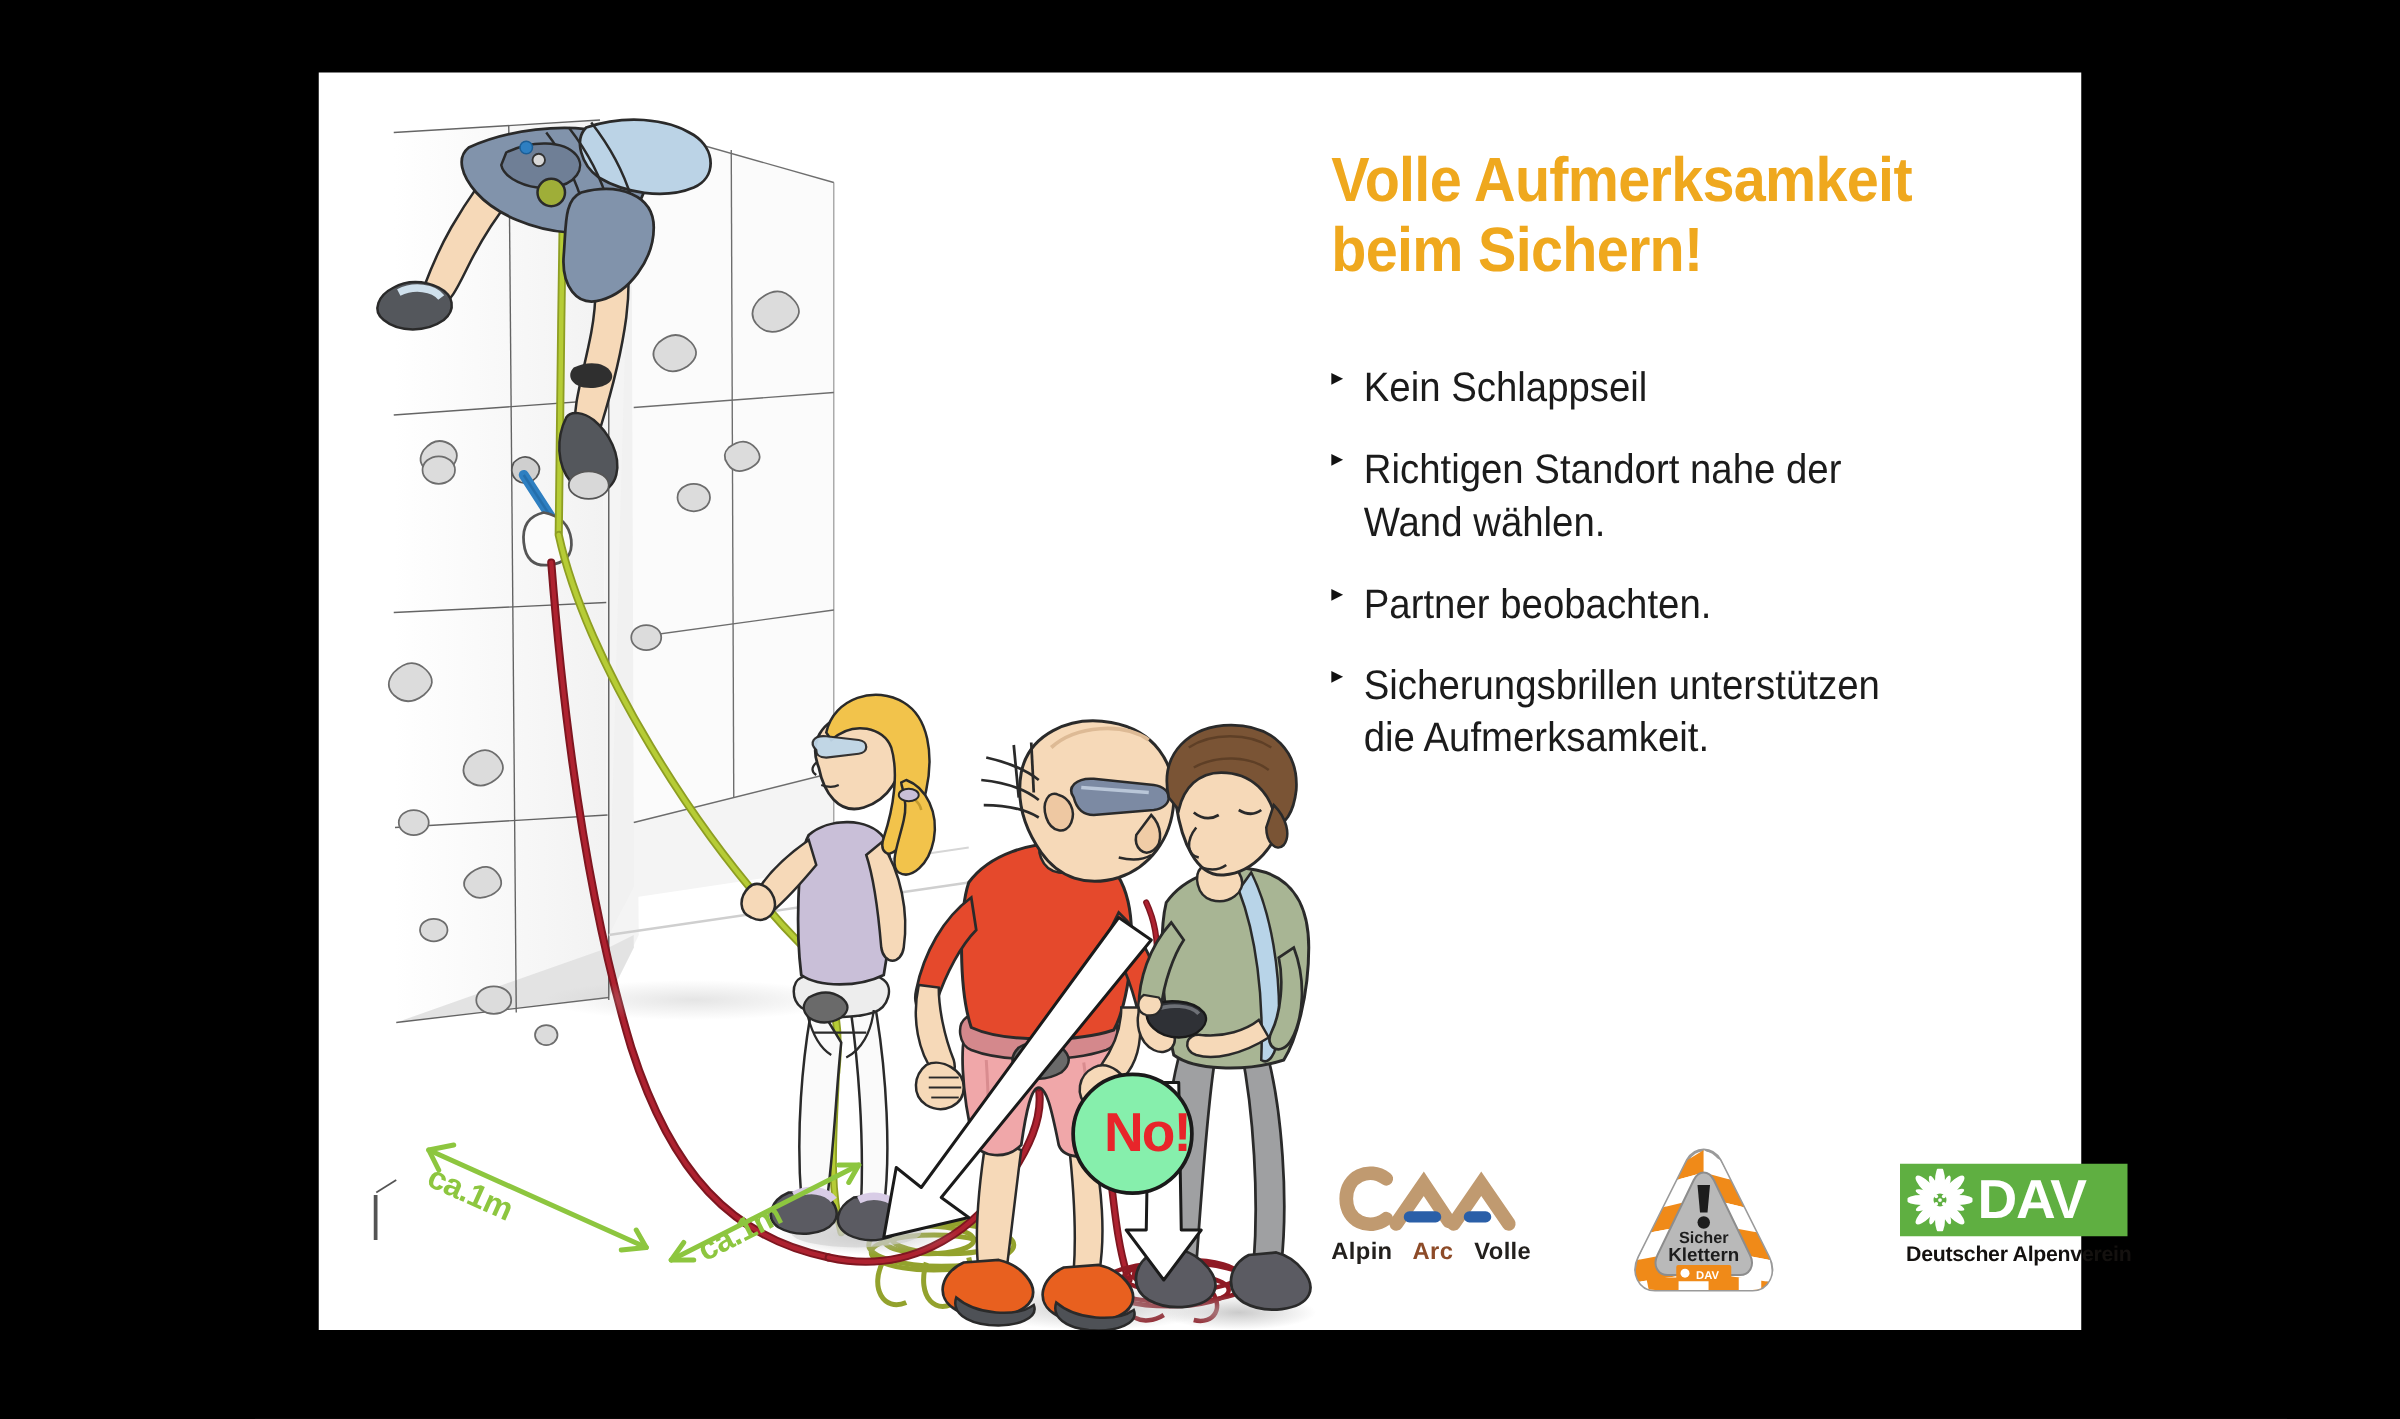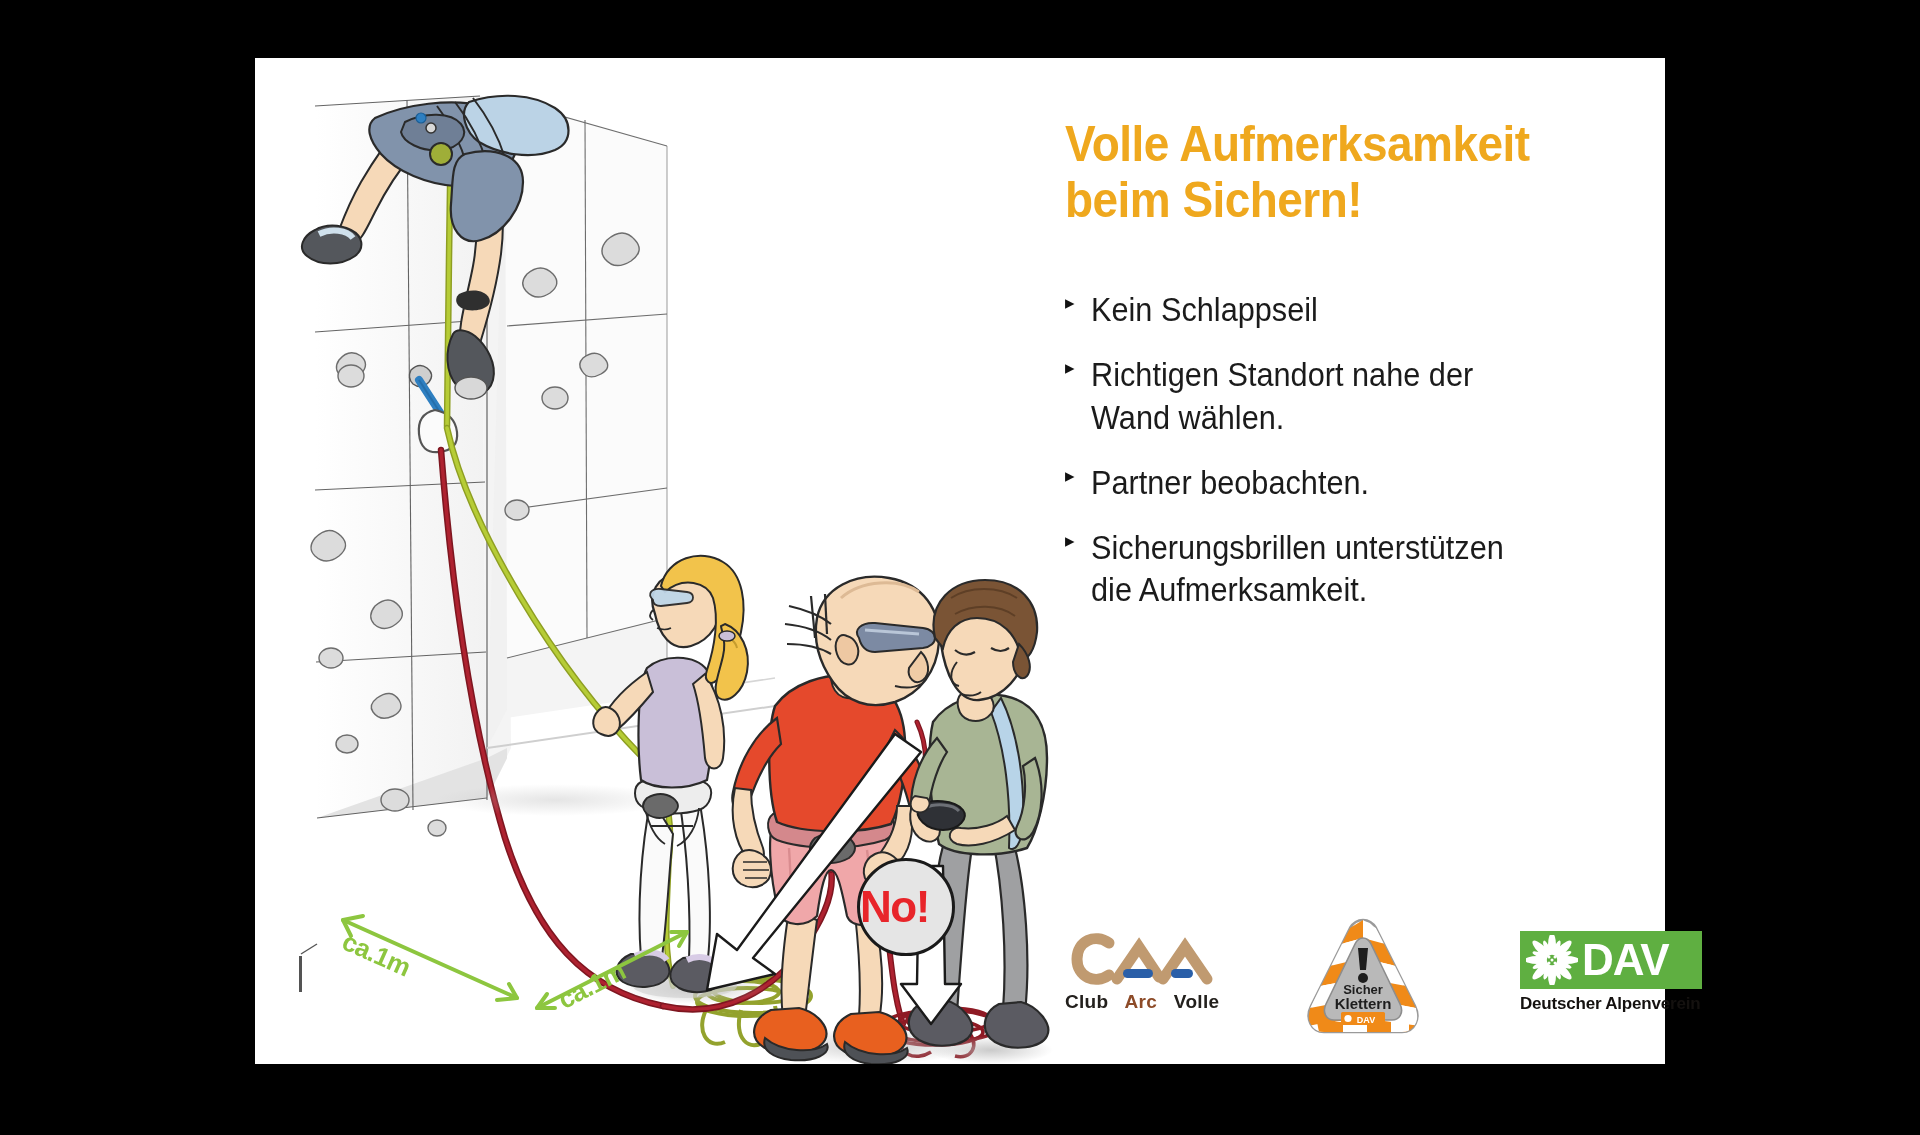--- a/index.html
+++ b/index.html
@@ -89,20 +89,21 @@
   }
   #dav .dav-text{
     color:#ffffff;font-family:"Liberation Sans",sans-serif;
     font-weight:bold;font-size:44px;line-height:1;letter-spacing:-1px;
     margin-left:4px;
   }
   #dav .dav-sub{
     color:#14110f;font-family:"Liberation Sans",sans-serif;
     font-weight:bold;font-size:17px;margin-top:5px;letter-spacing:-0.2px;
     white-space:nowrap;
+    text-align:center;
   }
 </style>
 </head>
 <body>
 
 <div id="stage">
 
   <div id="card">
 
     <div id="illus">
@@ -523,22 +524,22 @@
 
       <div style="position:absolute;left:95px;top:868px;transform:rotate(24deg);transform-origin:left top;
                   color:#8DC63F;font-family:'Liberation Sans',sans-serif;font-weight:bold;font-size:26px;
                   letter-spacing:-0.5px;">ca.1m</div>
 
       <div style="position:absolute;left:298px;top:930px;transform:rotate(-27deg);transform-origin:left top;
                   color:#8DC63F;font-family:'Liberation Sans',sans-serif;font-weight:bold;font-size:26px;
                   letter-spacing:-0.5px;">ca.1m</div>
 
       <div style="position:absolute;left:602px;top:800px;width:92px;height:92px;border-radius:50%;
-                  background:#e5e5e5;border:3px solid #1a1a1a;display:flex;align-items:center;
-                  justify-content:flex-start;">
+                  background:#86efac;border:3px solid #1a1a1a;display:flex;align-items:center;
+                  justify-content:flex-end;">
         <span style="color:#E8252A;font-family:'Liberation Sans',sans-serif;font-weight:bold;
                      font-size:44px;line-height:1;letter-spacing:-1.5px;">No!</span>
       </div>
     </div>
 
     <div id="textcol">
 
       <div id="headline">
         <span class="hl-line">Volle Aufmerksamkeit</span>
         <span class="hl-line">beim Sichern!</span>
@@ -577,21 +578,21 @@
         <svg width="160" height="64" viewBox="0 0 160 64" xmlns="http://www.w3.org/2000/svg">
           <g fill="none" stroke="#C09A70" stroke-width="11" stroke-linecap="round">
             <path d="M44 18 C 30 8, 12 16, 12 34 C 12 52, 30 60, 44 50"></path>
             <path d="M52 54 L 74 22 L 94 52"></path>
             <path d="M98 54 L 120 22 L 142 54"></path>
           </g>
           <rect x="58" y="44" width="30" height="9" rx="4.5" fill="#2A5FA8"></rect>
           <rect x="106" y="44" width="22" height="9" rx="4.5" fill="#2A5FA8"></rect>
         </svg>
         <div class="caa-word">
-          <span class="w-club">Club</span>
+          <span class="w-club">Alpin</span>
           <span>&nbsp;</span>
           <span class="w-arc">Arc</span>
           <span>&nbsp;</span>
           <span class="w-alpin">Volle</span>
         </div>
       </div>
 
       <div id="sk">
         <svg width="120" height="128" viewBox="0 0 120 128" xmlns="http://www.w3.org/2000/svg">
           <defs>

